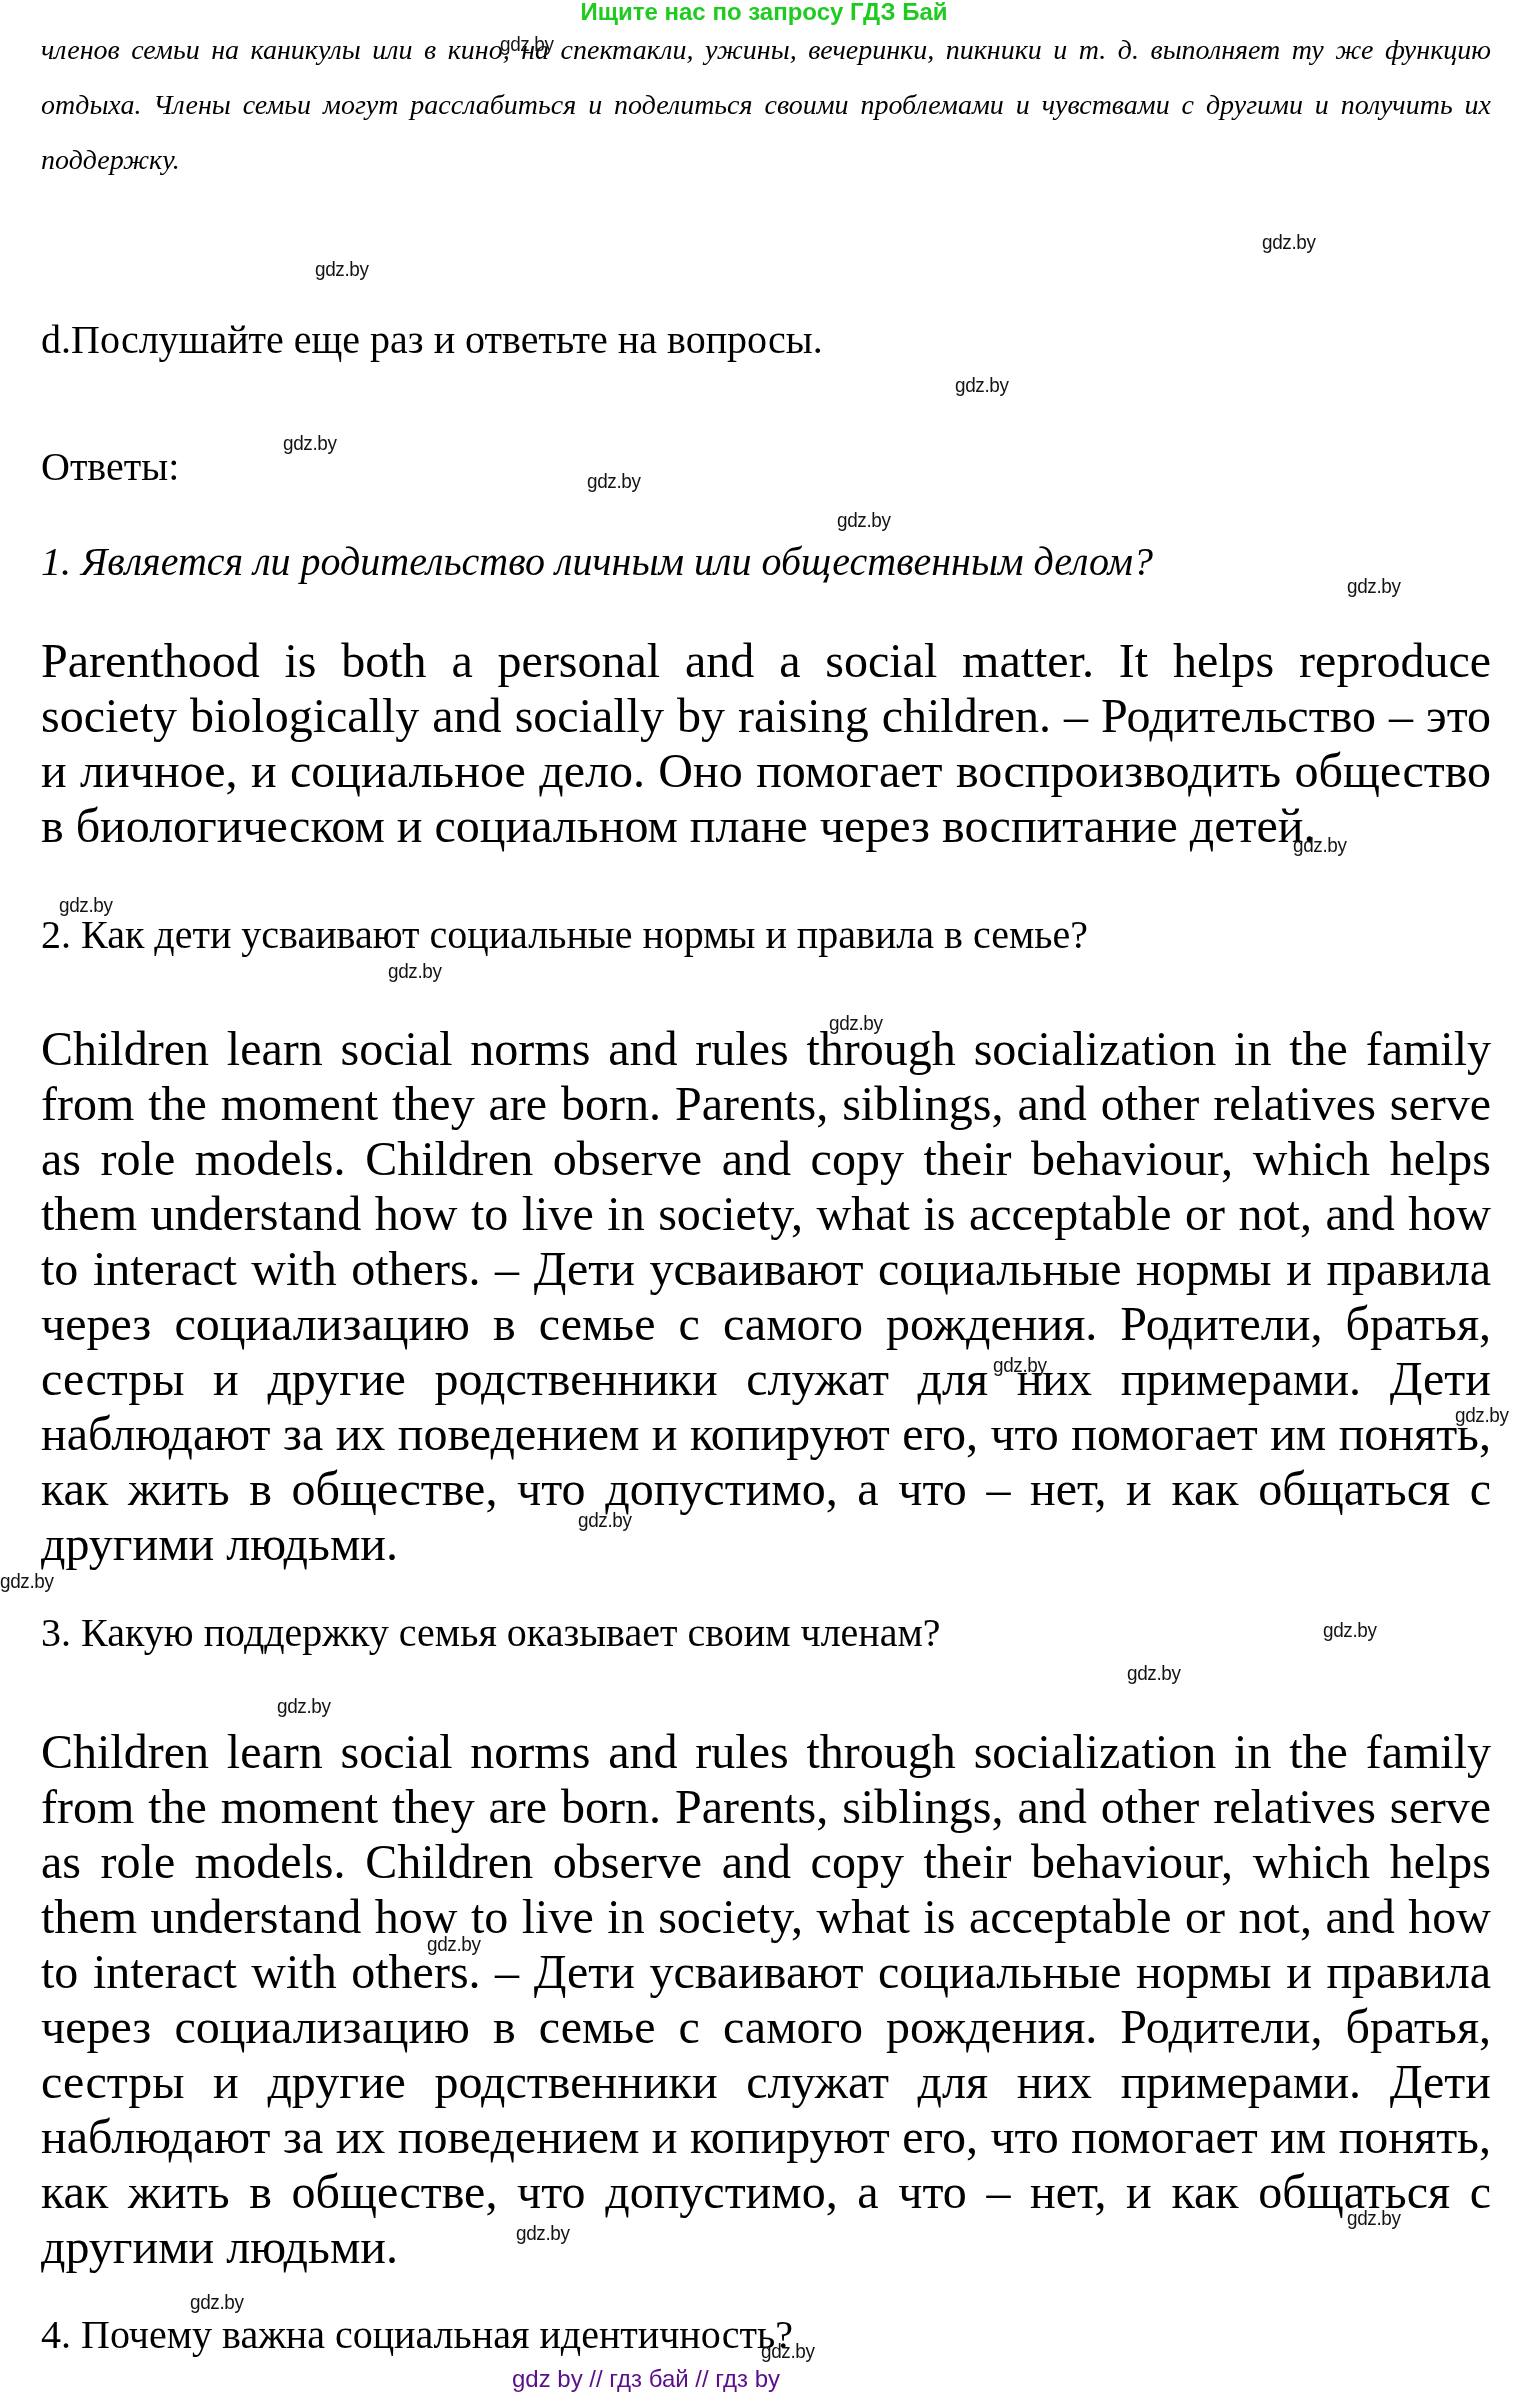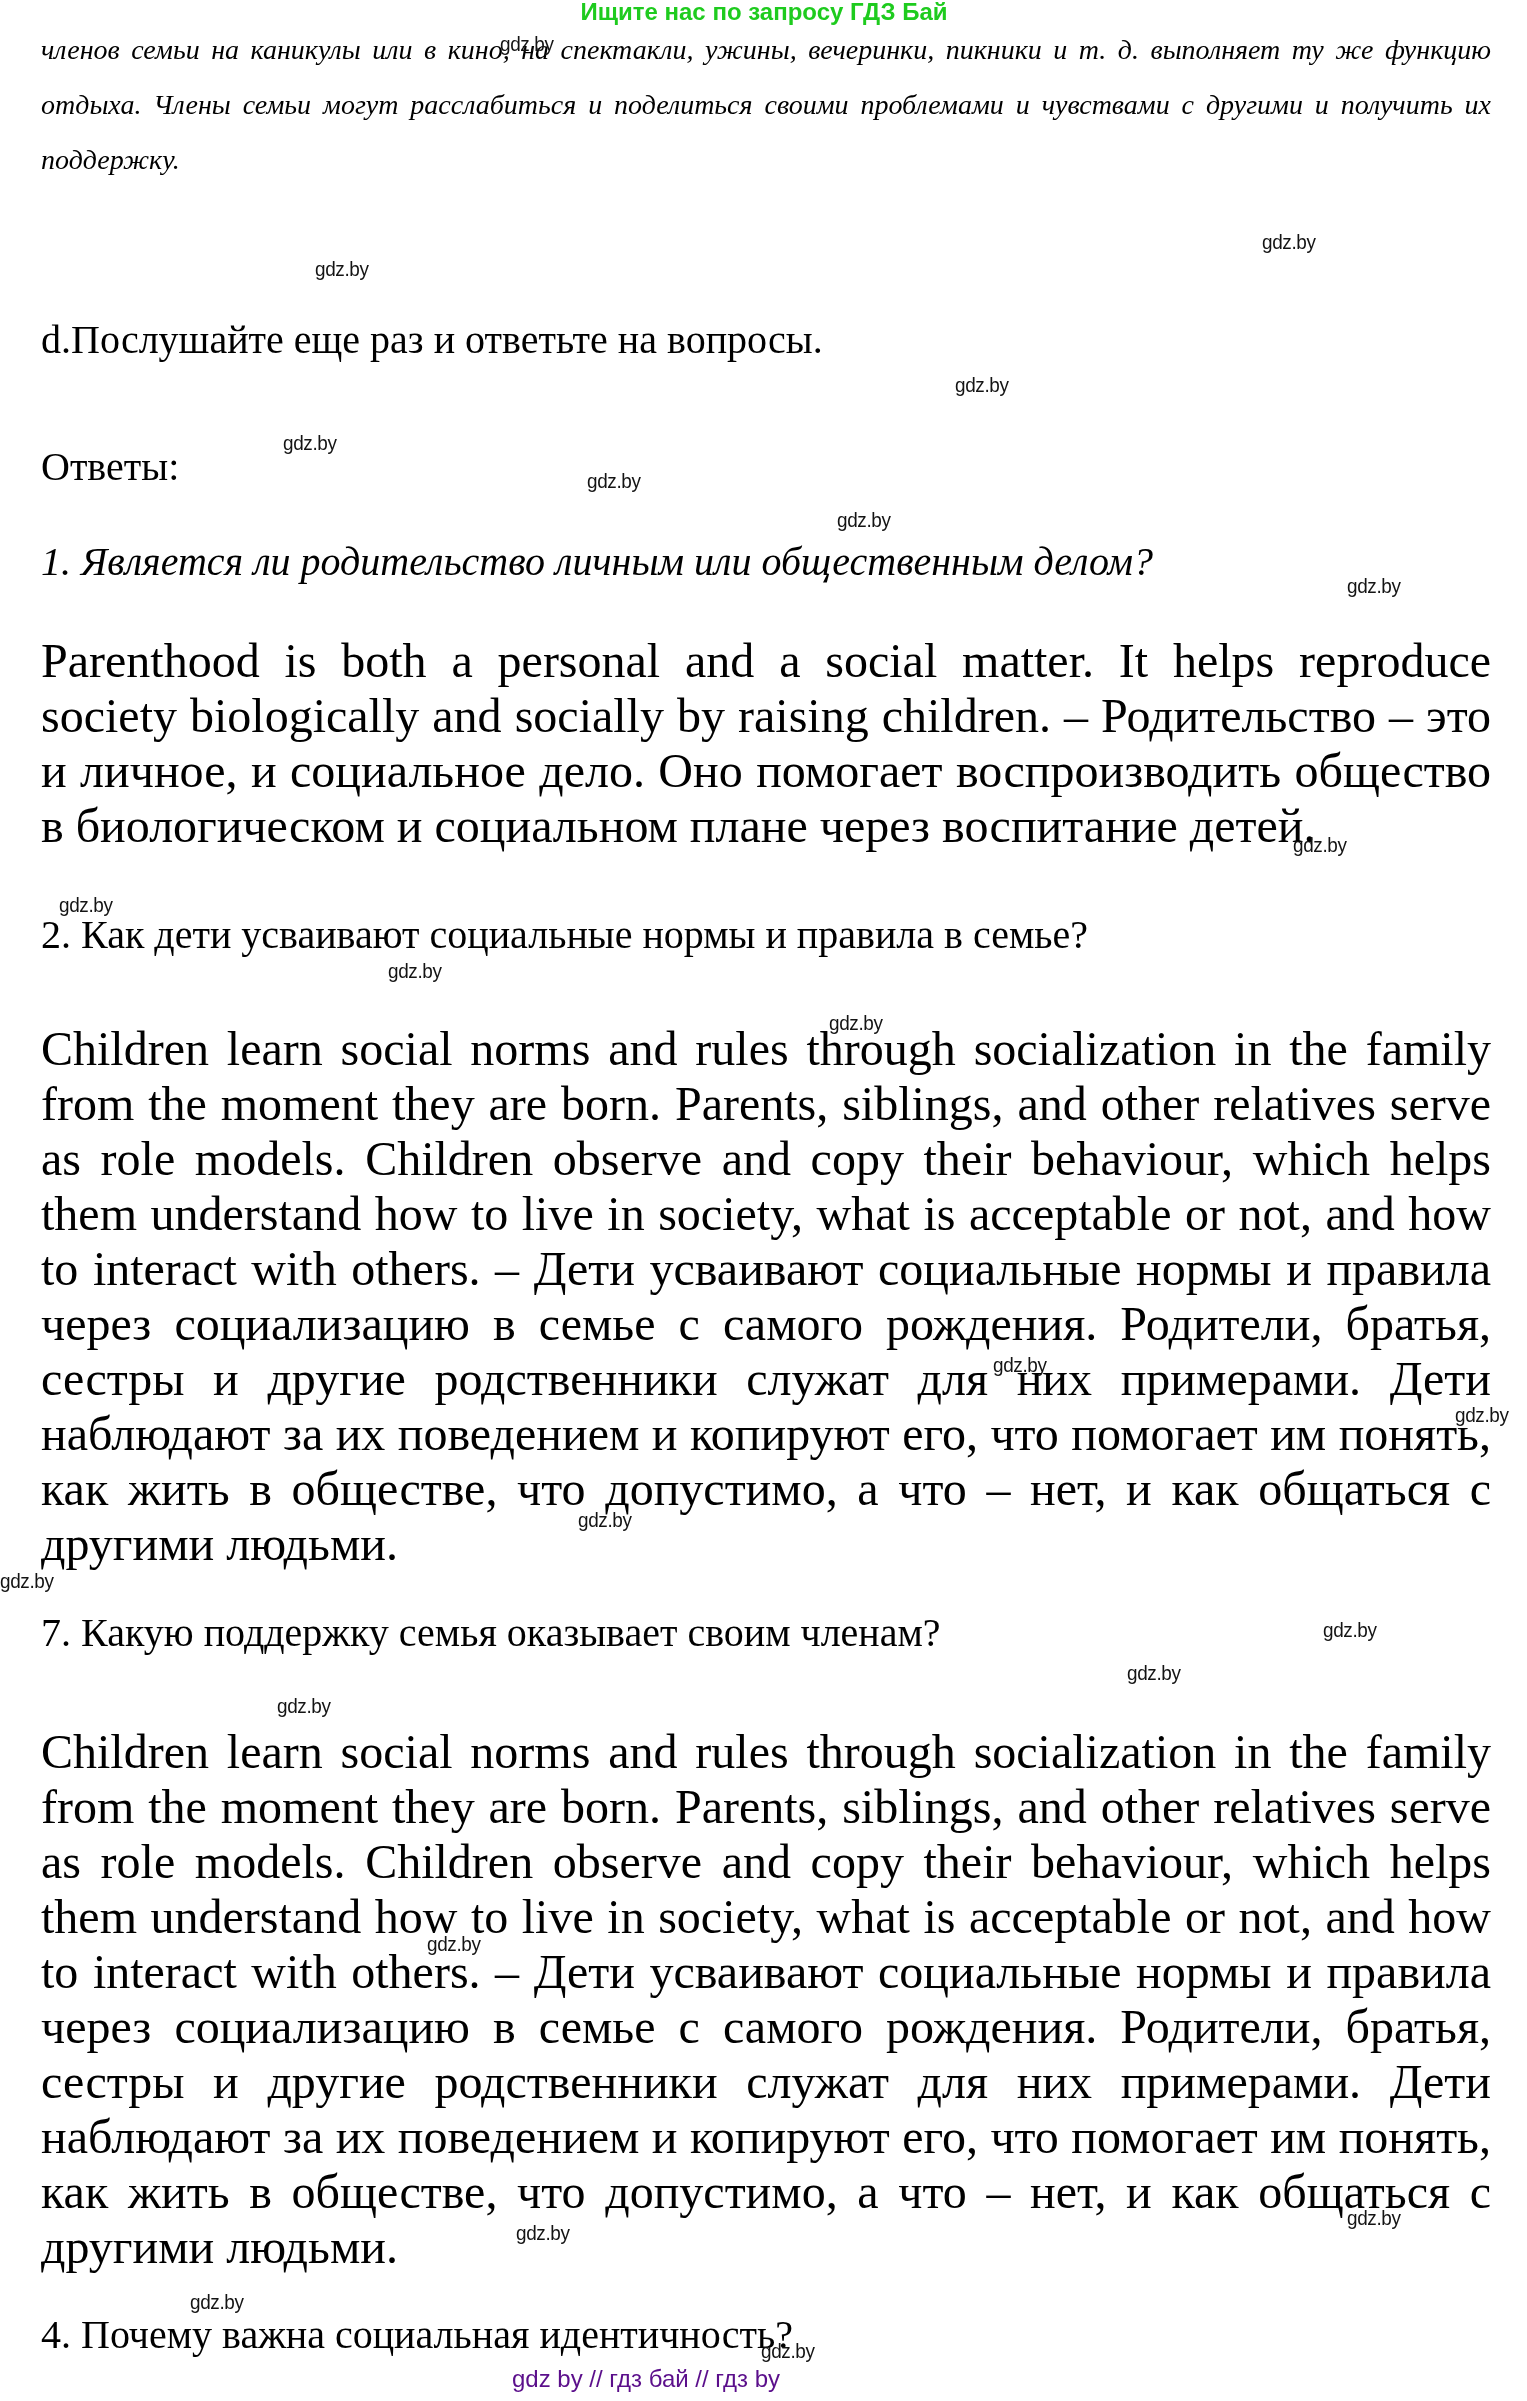--- a/index.html
+++ b/index.html
@@ -126,21 +126,21 @@
     </div>
 
     <div class="block" style="top:910px;">
       <p class="heading">2. Как дети усваивают социальные нормы и правила в семье?</p>
     </div>
     <div class="block" style="top:1021px;">
       <p class="para">Children learn social norms and rules through socialization in the family from the moment they are born. Parents, siblings, and other relatives serve as role models. Children observe and copy their behaviour, which helps them understand how to live in society, what is acceptable or not, and how to interact with others. –  Дети усваивают социальные нормы и правила через социализацию в семье с самого рождения. Родители, братья, сестры и другие родственники служат для них примерами. Дети наблюдают за их поведением и копируют его, что помогает им понять, как жить в обществе, что допустимо, а что – нет, и как общаться с другими людьми.</p>
     </div>
 
     <div class="block" style="top:1608px;">
-      <p class="heading">7. Какую поддержку семья оказывает своим членам?</p>
+      <p class="heading">3. Какую поддержку семья оказывает своим членам?</p>
     </div>
     <div class="block" style="top:1724px;">
       <p class="para">Children learn social norms and rules through socialization in the family from the moment they are born. Parents, siblings, and other relatives serve as role models. Children observe and copy their behaviour, which helps them understand how to live in society, what is acceptable or not, and how to interact with others. – Дети усваивают социальные нормы и правила через социализацию в семье с самого рождения. Родители, братья, сестры и другие родственники служат для них примерами. Дети наблюдают за их поведением и копируют его, что помогает им понять, как жить в обществе, что допустимо, а что – нет, и как общаться с другими людьми.</p>
     </div>
 
     <div class="block" style="top:2310px;">
       <p class="heading">4. Почему важна социальная идентичность?</p>
     </div>
 
   </div>

